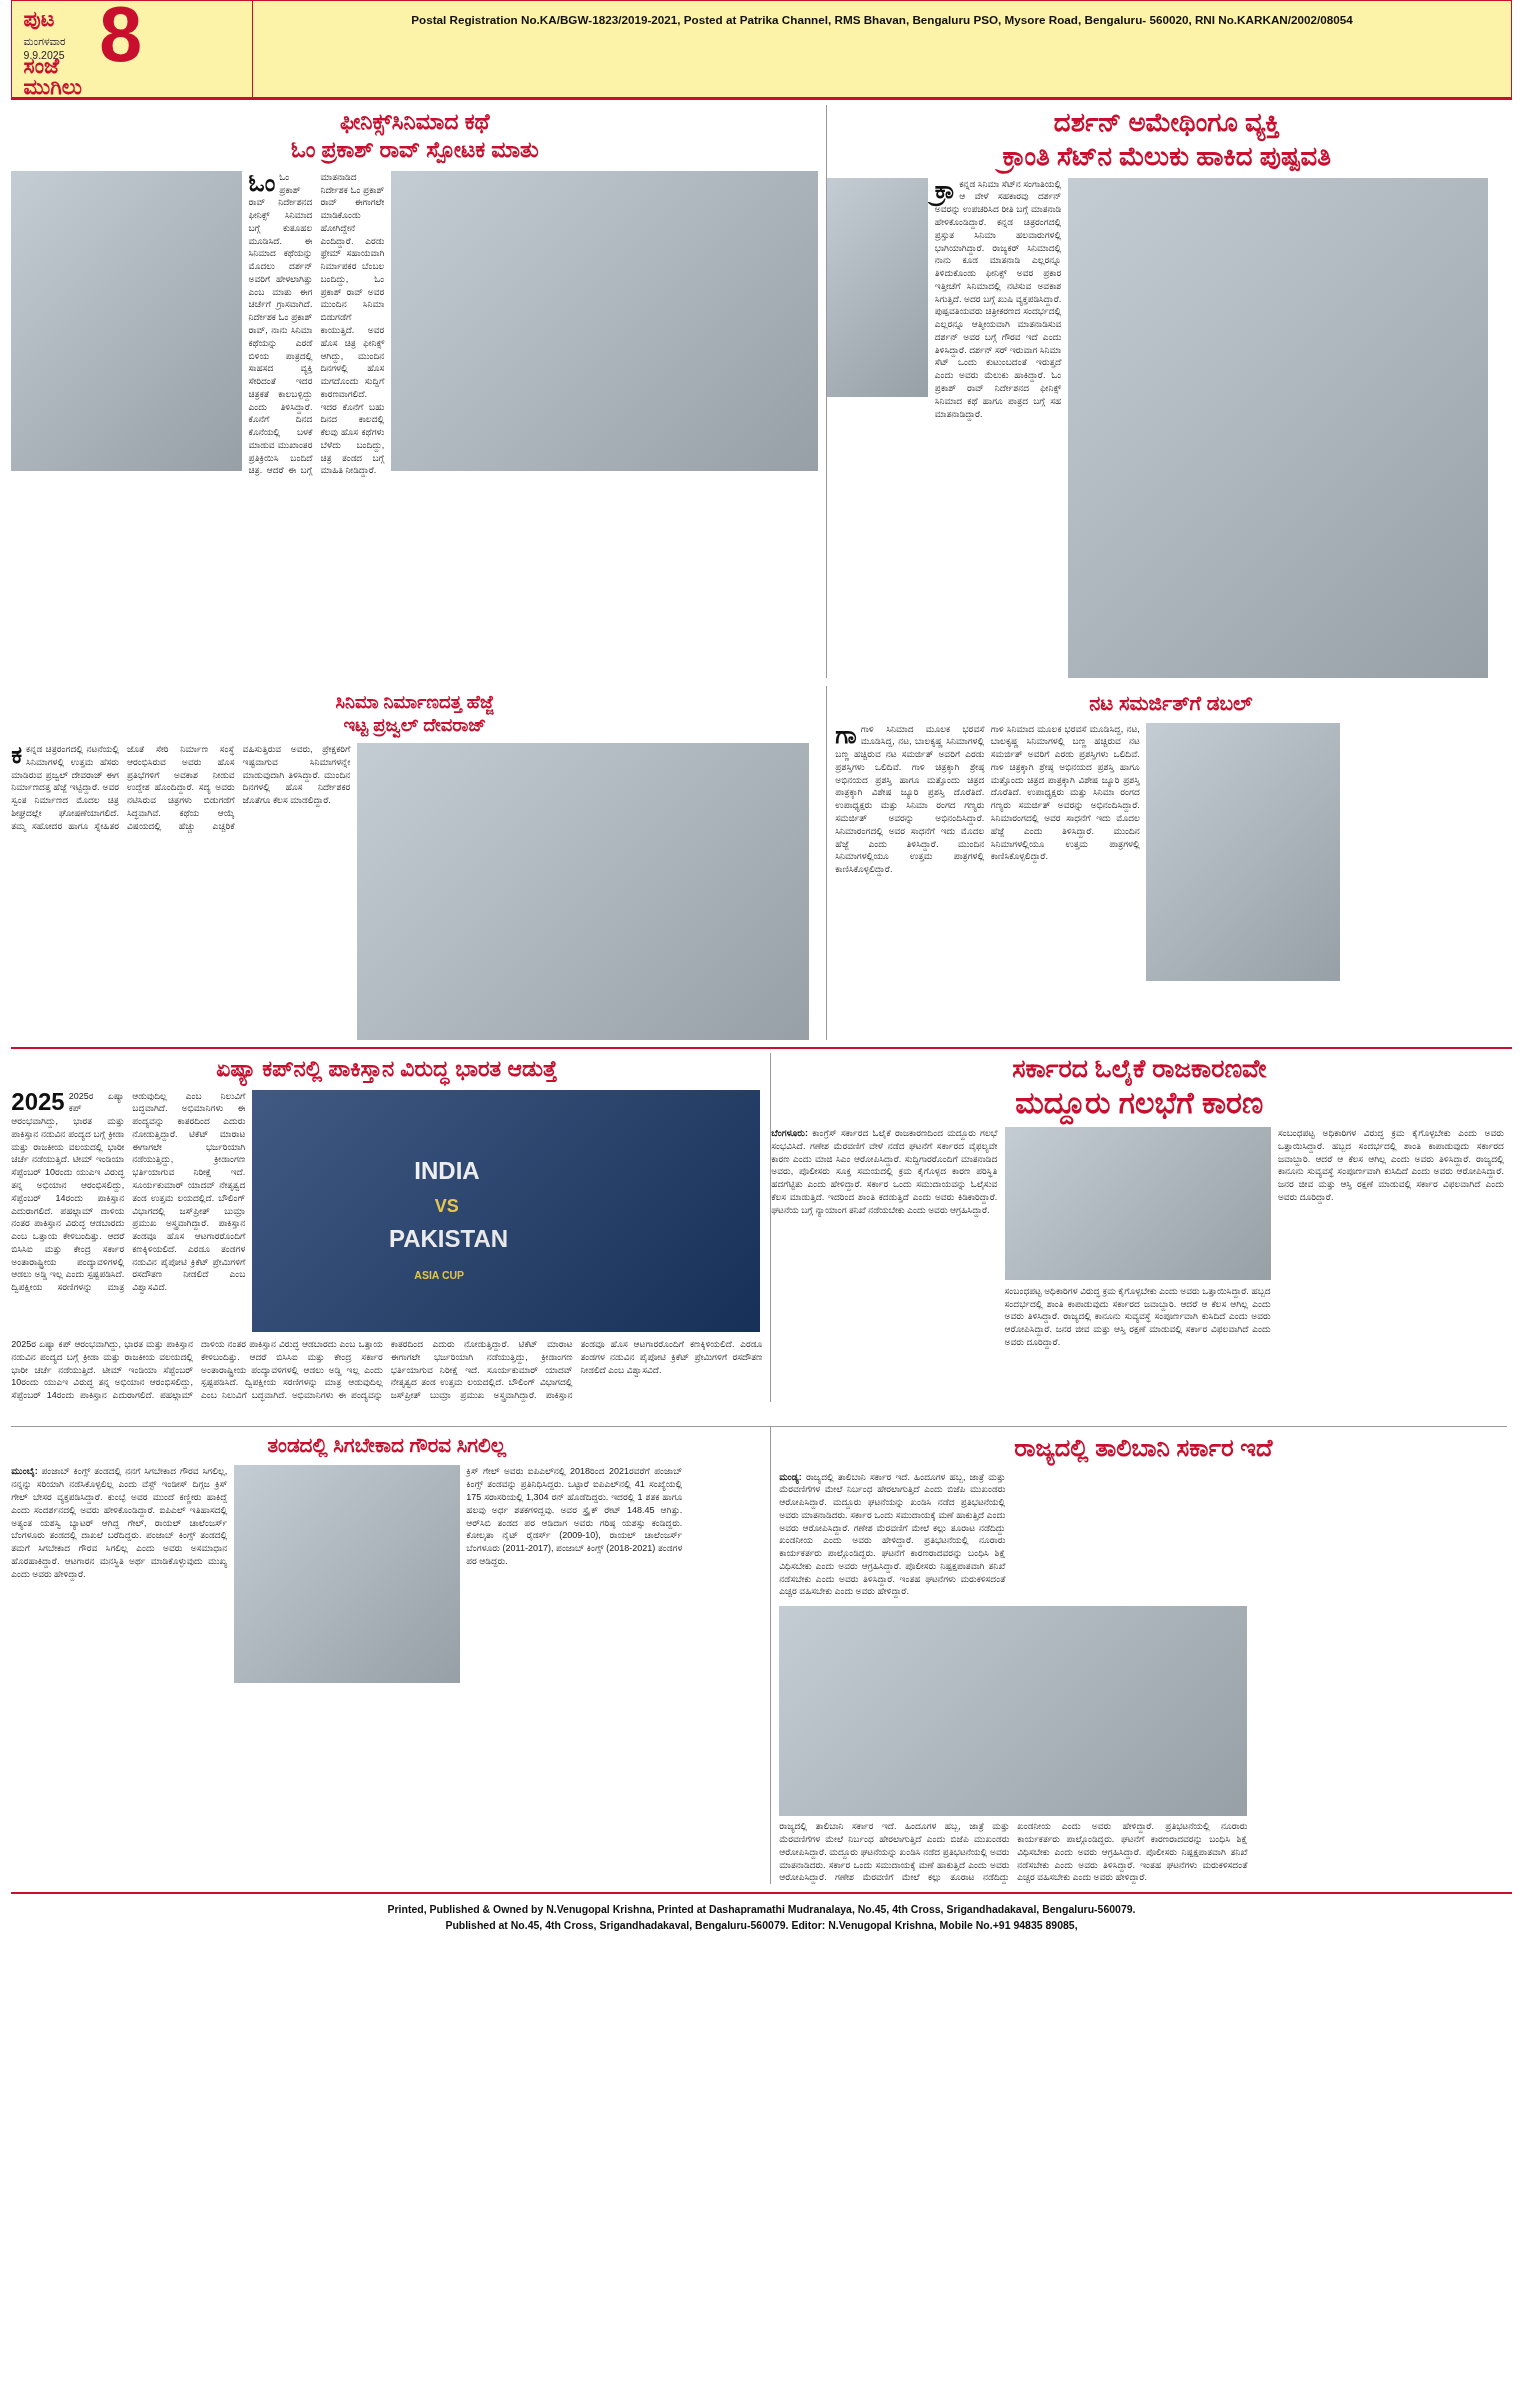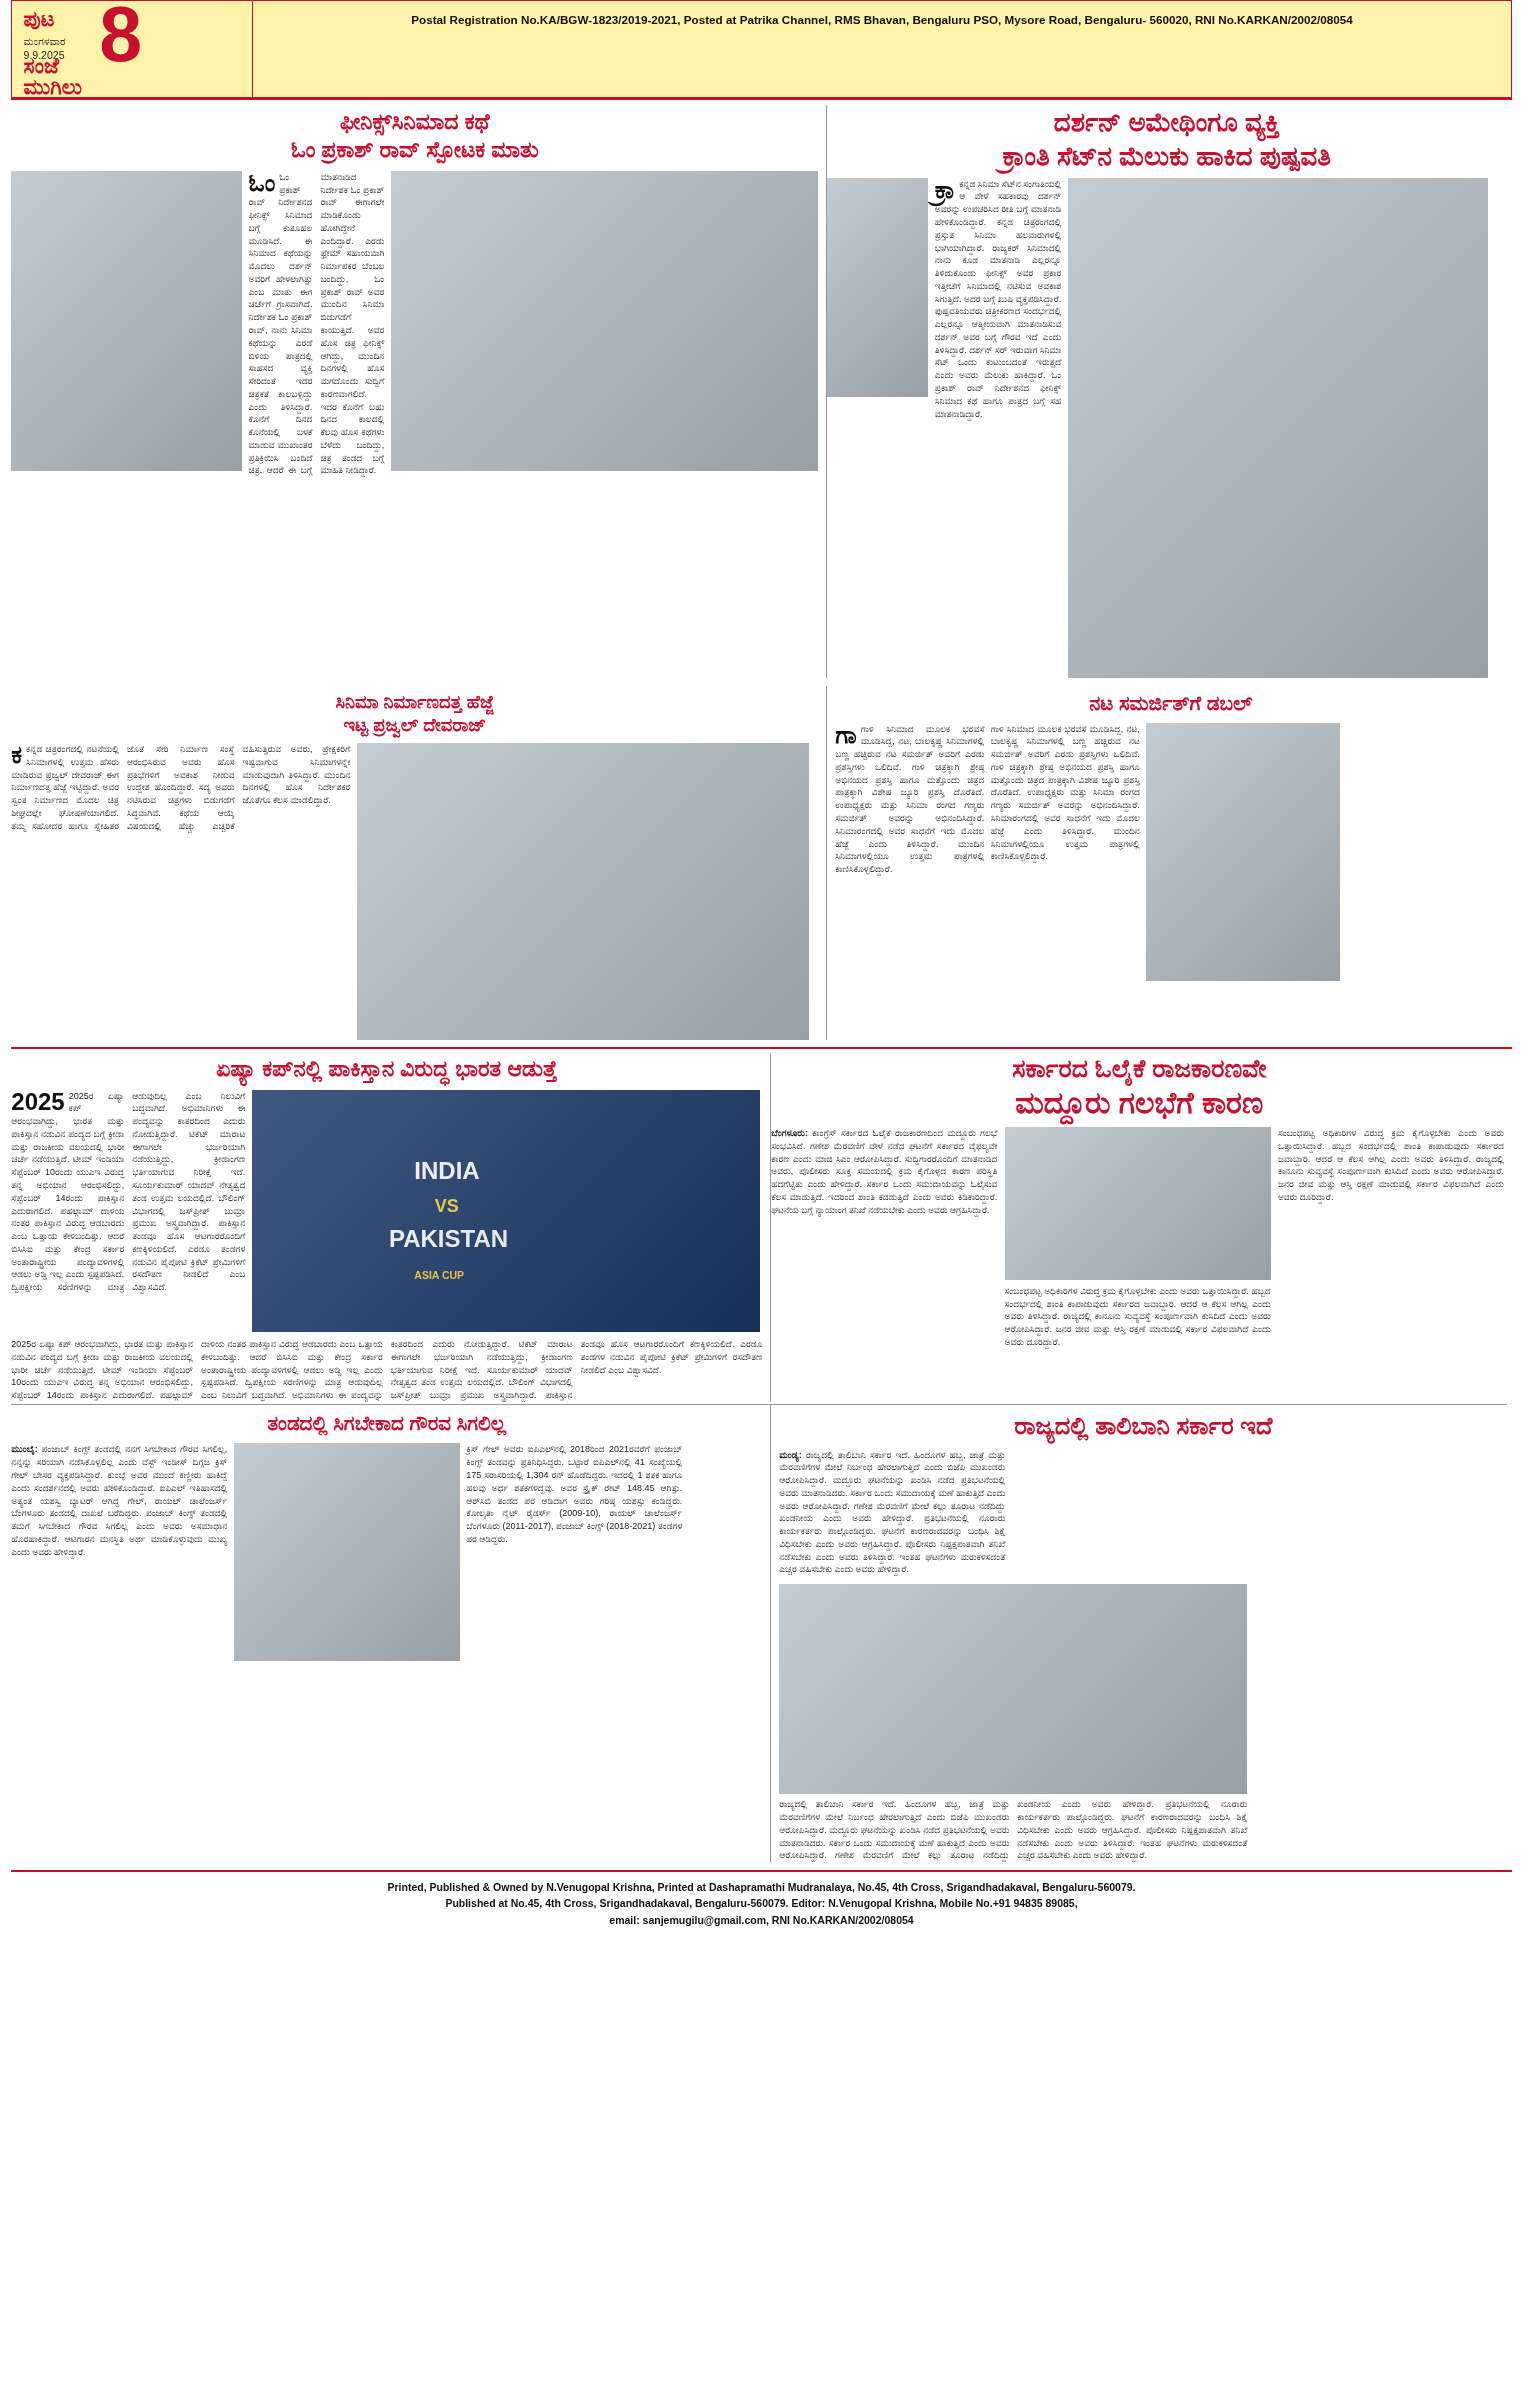--- a/index.html
+++ b/index.html
@@ -178,21 +178,21 @@
   .r3-left .bottom { margin-top: 6.5px; }
 
   .r3-right .hl1 { font-size: 25px; color: #c8102e; font-weight: bold; text-align: center; line-height: 1.25; }
   .r3-right .hl2 { font-size: 30px; color: #c8102e; font-weight: bold; text-align: center; line-height: 1.2; }
   .r3-right .content { display: flex; gap: 7.3px; margin-top: 6.5px; }
   .col-text-7 { width: 226px; }
   .p-politician { width: 266px; height: 153px; }
   .col-text-8 { width: 226px; }
 
   
-  .row4 { display: flex; margin-top: 2px; }
+  .row4 { display: flex; margin-top: 24px; }
   .r4-left { width: 759px; box-sizing: border-box; padding-right: 8px; border-top: 0.8px solid #999; padding-top: 4.8px; }
   .r4-right { width: 737px; box-sizing: border-box; padding-left: 8px; border-left: 0.8px solid #999; border-top: 0.8px solid #999; padding-top: 4.8px; }
   .r4-left .hl { font-size: 20px; margin: 1.6px 0 6.5px 0; }
   .r4-left .content { display: flex; gap: 6.5px; }
   .col-text-9 { width: 216px; }
   .p-gayle { width: 226px; height: 218px; }
   .col-text-10 { width: 216px; }
 
   .r4-right .hl { font-size: 24px; margin: 1.6px 0 6.5px 0; }
   .r4-right .content { display: flex; gap: 7.3px; flex-direction: column; }
@@ -374,17 +374,16 @@
             <span>ರಾಜ್ಯದಲ್ಲಿ ತಾಲಿಬಾನಿ ಸರ್ಕಾರ ಇದೆ. ಹಿಂದೂಗಳ ಹಬ್ಬ, ಜಾತ್ರೆ ಮತ್ತು ಮೆರವಣಿಗೆಗಳ ಮೇಲೆ ನಿರ್ಬಂಧ ಹೇರಲಾಗುತ್ತಿದೆ ಎಂದು ಬಿಜೆಪಿ ಮುಖಂಡರು ಆರೋಪಿಸಿದ್ದಾರೆ. ಮದ್ದೂರು ಘಟನೆಯನ್ನು ಖಂಡಿಸಿ ನಡೆದ ಪ್ರತಿಭಟನೆಯಲ್ಲಿ ಅವರು ಮಾತನಾಡಿದರು. ಸರ್ಕಾರ ಒಂದು ಸಮುದಾಯಕ್ಕೆ ಮಣೆ ಹಾಕುತ್ತಿದೆ ಎಂದು ಅವರು ಆರೋಪಿಸಿದ್ದಾರೆ. ಗಣೇಶ ಮೆರವಣಿಗೆ ಮೇಲೆ ಕಲ್ಲು ತೂರಾಟ ನಡೆದಿದ್ದು ಖಂಡನೀಯ ಎಂದು ಅವರು ಹೇಳಿದ್ದಾರೆ. ಪ್ರತಿಭಟನೆಯಲ್ಲಿ ನೂರಾರು ಕಾರ್ಯಕರ್ತರು ಪಾಲ್ಗೊಂಡಿದ್ದರು. ಘಟನೆಗೆ ಕಾರಣರಾದವರನ್ನು ಬಂಧಿಸಿ ಶಿಕ್ಷೆ ವಿಧಿಸಬೇಕು ಎಂದು ಅವರು ಆಗ್ರಹಿಸಿದ್ದಾರೆ. ಪೊಲೀಸರು ನಿಷ್ಪಕ್ಷಪಾತವಾಗಿ ತನಿಖೆ ನಡೆಸಬೇಕು ಎಂದು ಅವರು ತಿಳಿಸಿದ್ದಾರೆ. ಇಂತಹ ಘಟನೆಗಳು ಮರುಕಳಿಸದಂತೆ ಎಚ್ಚರ ವಹಿಸಬೇಕು ಎಂದು ಅವರು ಹೇಳಿದ್ದಾರೆ.</span>
           </div>
         </div>
       </div>
     </div>
   </div>
 
   <div class="footer">
     <div>Printed, Published &amp; Owned by N.Venugopal Krishna, Printed at Dashapramathi Mudranalaya, No.45, 4th Cross, Srigandhadakaval, Bengaluru-560079.</div>
     <div>Published at No.45, 4th Cross, Srigandhadakaval, Bengaluru-560079. Editor: N.Venugopal Krishna, Mobile No.+91 94835 89085,</div>
-    <div>email: sanjemugilu@gmail.com, RNI No.KARKAN/2002/08054</div>
   </div>
 
 </div>
 
 
 </body></html>

